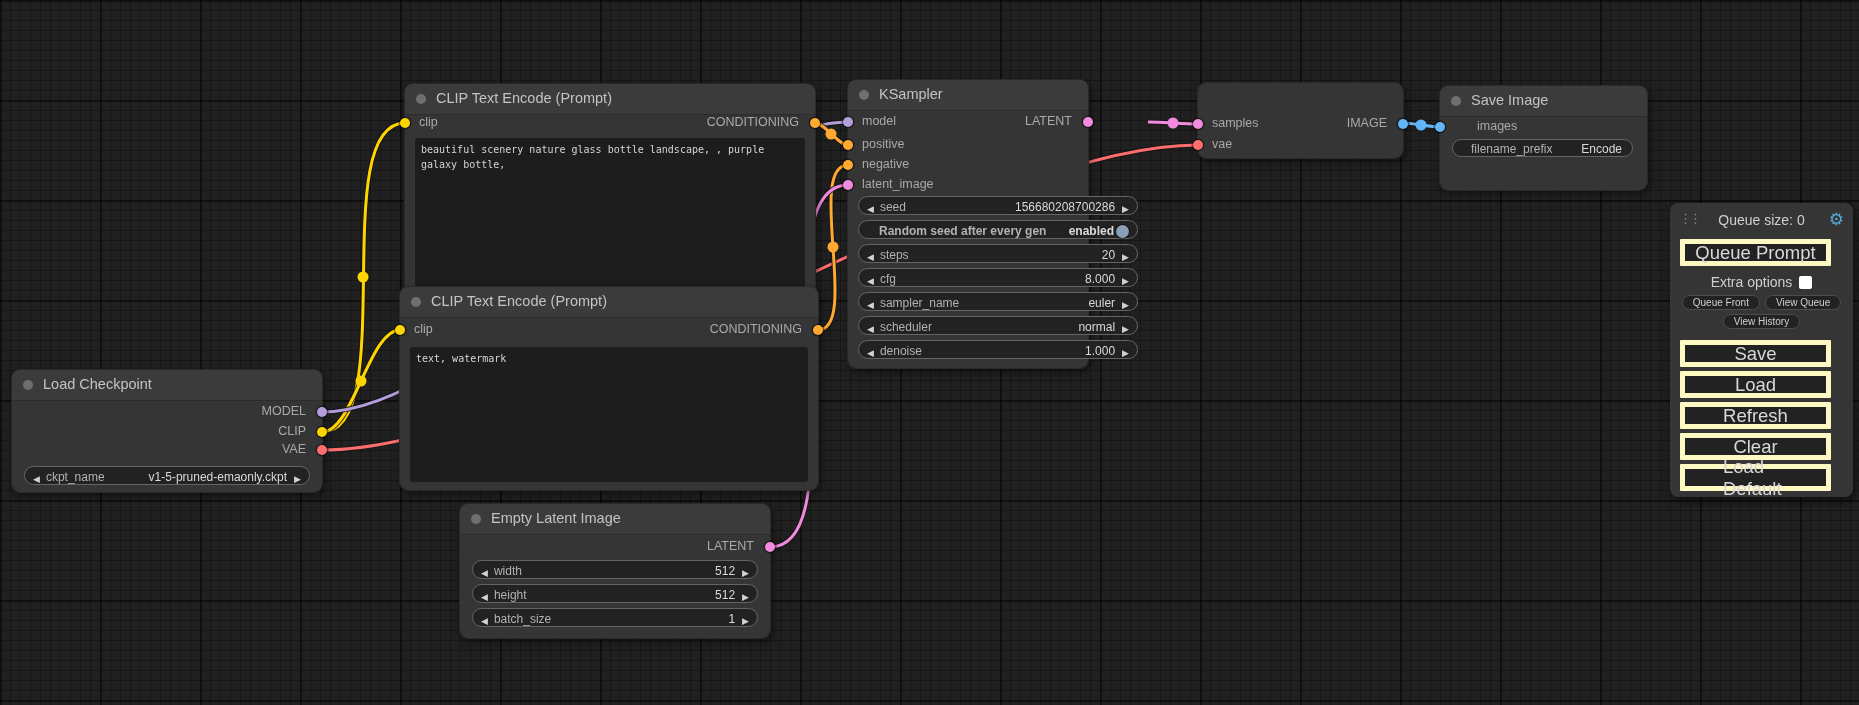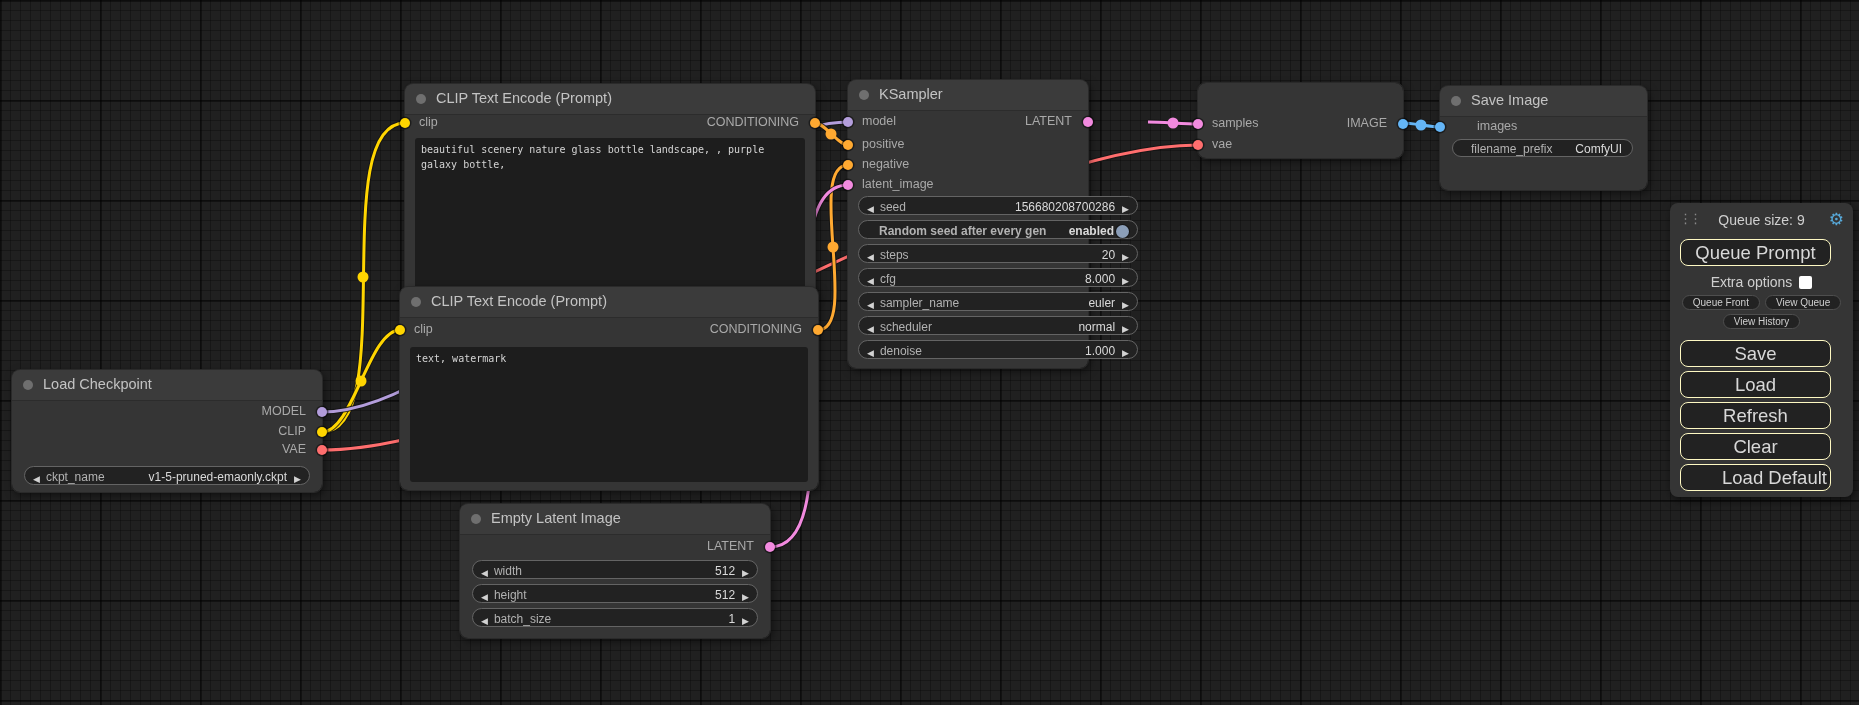--- a/index.html
+++ b/index.html
@@ -33,22 +33,22 @@
   .wvalue{font-size:12px;color:#dadada;margin-left:auto;margin-right:7px;white-space:nowrap;}
   .wvalue.noarr{margin-right:2px;}
   .toggle{width:13px;height:13px;border-radius:50%;flex:0 0 auto;box-shadow:0 0 0 1px rgba(0,0,0,.4);}
   
   #queue{position:absolute;left:1670px;top:203px;width:183px;height:294px;background:#353535;
     border-radius:8px;box-shadow:2px 3px 10px rgba(0,0,0,.6);z-index:5;}
   .qhead{position:absolute;left:0;right:0;top:7px;height:20px;}
   .qdrag{position:absolute;left:9px;top:1px;color:#8a8a8a;font-size:13px;letter-spacing:-3px;cursor:grab;}
   .qsize{position:absolute;left:0;right:0;top:2px;text-align:center;font-size:14px;color:#cfcfcf;}
   .qgear{position:absolute;right:9px;top:0px;font-size:17px;line-height:20px;cursor:pointer;}
-  .btn{position:absolute;left:10px;width:151px;height:27px;background:#222;border:1px solid #fef9c3;
-    border-radius:8px;color:#d8d8d8;font-size:18.5px;display:flex;align-items:center;justify-content:center;
+  .btn{position:absolute;left:10px;width:151px;height:27px;background:#222;border:5px solid #fef9c3;
+    border-radius:1px;color:#d8d8d8;font-size:18.5px;display:flex;align-items:center;justify-content:center;
     box-sizing:border-box;cursor:pointer;font-family:"Liberation Sans",sans-serif;}
   .extra{position:absolute;left:0;right:0;top:71px;height:16px;display:flex;align-items:center;justify-content:center;gap:7px;}
   .extra .lbl{font-size:14px;color:#cfcfcf;}
   .chk{width:13px;height:13px;border-radius:2px;cursor:pointer;}
   .pillrow{position:absolute;left:0;right:0;top:92px;display:flex;justify-content:center;gap:5px;}
   .pillrow2{position:absolute;left:0;right:0;top:111px;display:flex;justify-content:center;}
   .pill{background:#222;border:1px solid #4e4e4e;border-radius:9px;color:#cfcfcf;font-size:10px;
     padding:1px 10px;white-space:nowrap;cursor:pointer;}
 </style>
 </head>
@@ -206,21 +206,21 @@
 
   <div class="node" style="left:1440px;top:86px;width:207px;height:104px;">
     <div class="ntitle">
       <span class="tdot"></span>
       <span class="tx">Save Image</span>
     </div>
     <span class="port" style="left: -5px; top: 36px; background: rgb(100, 181, 246);"></span>
     <span class="slotlbl" style="left:10px;top:33px;padding-left:27px;">images</span>
     <div class="widget" style="left:12px;top:53px;width:181px;height:18px;">
       <span class="wlabel" style="margin-left:10px;">filename_prefix</span>
-      <span class="wvalue noarr">ComfyUI</span>
+      <span class="wvalue noarr">Encode</span>
     </div>
   </div>
 
   <div class="node" style="left:460px;top:504px;width:310px;height:134px;">
     <div class="ntitle">
       <span class="tdot"></span>
       <span class="tx">Empty Latent Image</span>
     </div>
     <span class="slotlbl out" style="right:16px;top:35px;">LATENT</span>
     <span class="port" style="right: -5px; top: 38px; background: rgb(242, 138, 223);"></span>
@@ -240,21 +240,21 @@
       <span class="warr">◀</span>
       <span class="wlabel">batch_size</span>
       <span class="wvalue">1</span>
       <span class="warr">▶</span>
     </div>
   </div>
 
   <div id="queue">
     <div class="qhead">
       <span class="qdrag">⋮⋮</span>
-      <span class="qsize">Queue size: 9</span>
+      <span class="qsize">Queue size: 0</span>
       <span class="qgear" style="color: rgb(87, 168, 216);">⚙</span>
     </div>
     <div class="btn" style="top:36px;">Queue Prompt</div>
     <div class="extra">
       <span class="lbl">Extra options</span>
       <span class="chk" style="background: rgb(255, 255, 255);"></span>
     </div>
     <div class="pillrow">
       <span class="pill">Queue Front</span>
       <span class="pill">View Queue</span>

